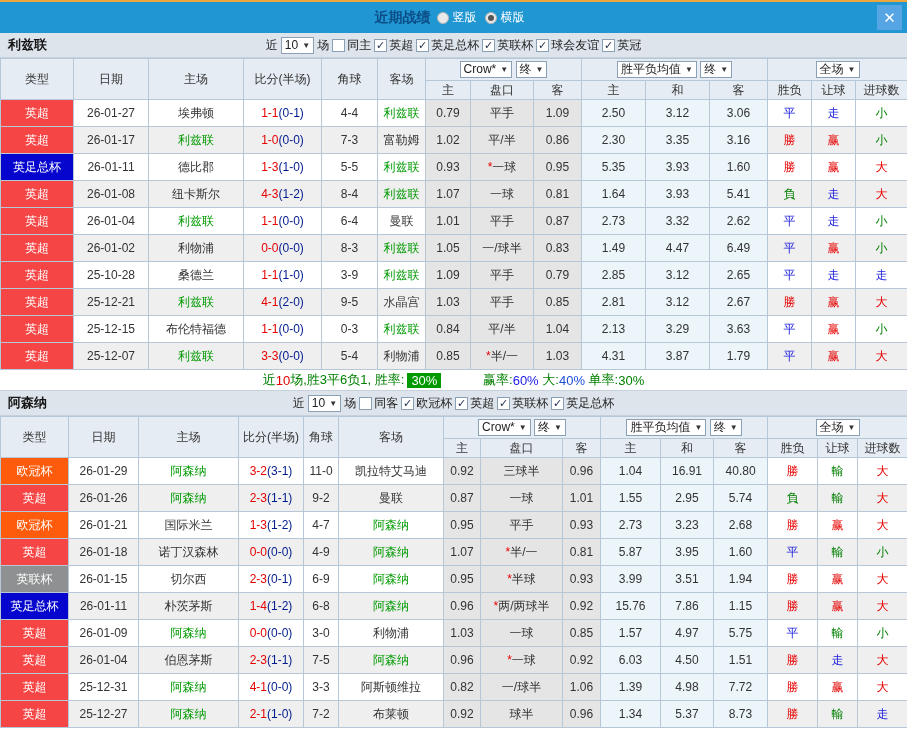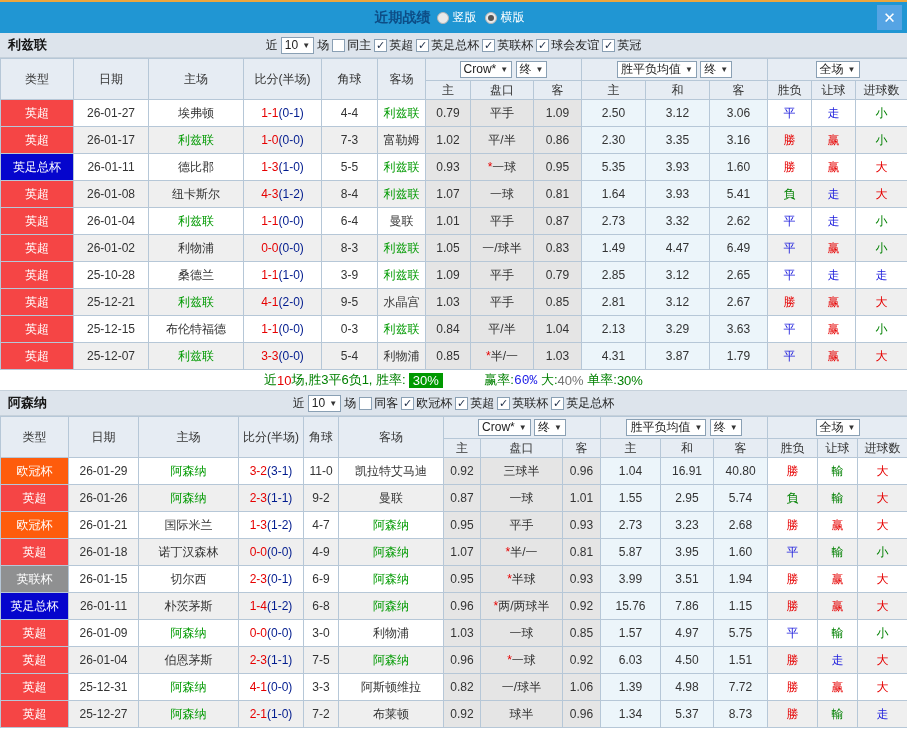--- a/index.html
+++ b/index.html
@@ -344,23 +344,23 @@
           <td class="strip" style="color: rgb(230, 0, 0);">大</td>
         </tr>
       </tbody>
     </table>
     <div class="summary">
       <span style="color: rgb(0, 128, 0);">近</span>
       <span style="color: rgb(230, 0, 0);">10</span>
       <span style="color: rgb(0, 128, 0);">场,胜3平6负1, 胜率:</span>
       <span class="badge30" style="background: rgb(0, 153, 0);">30%</span>
       <span style="color: rgb(0, 128, 0); margin-left: 35px;"> 赢率:</span>
-      <span style="color: rgb(26, 26, 230); font-family: Liberation Mono, monospace;">60%</span>
+      <span style="color: rgb(26, 26, 230);">60%</span>
       <span style="color: rgb(0, 128, 0);"> 大:</span>
-      <span style="color: #737373;">40%</span>
+      <span style="color: #1d4ed8;">40%</span>
       <span style="color: rgb(0, 128, 0);"> 单率:</span>
       <span style="color: rgb(0, 128, 0);">30%</span>
     </div>
     <div class="secbar">
       <span class="team">阿森纳</span>
       <div class="filters">
         <span>近</span>
         <span class="selbox">
           <span>10</span>
           <span class="arr">▼</span>

